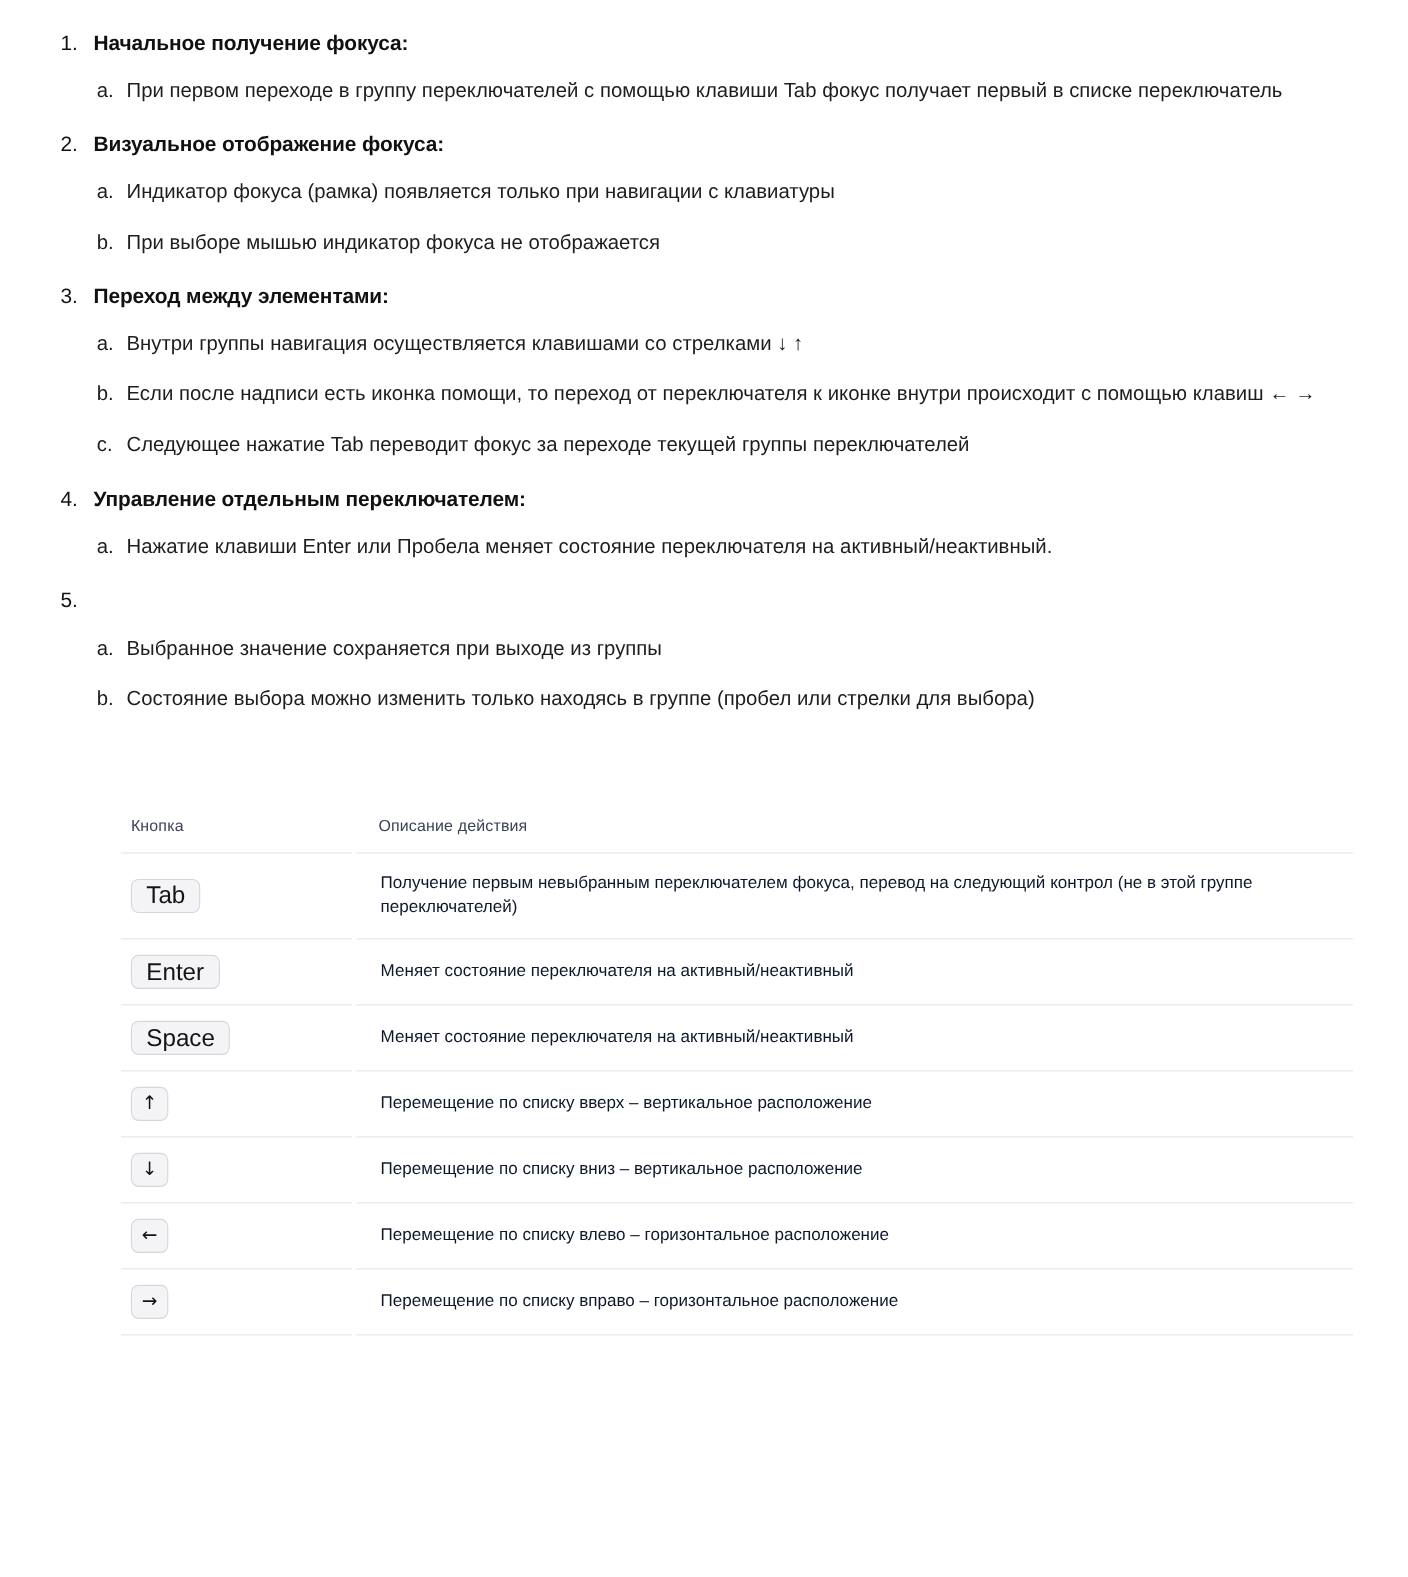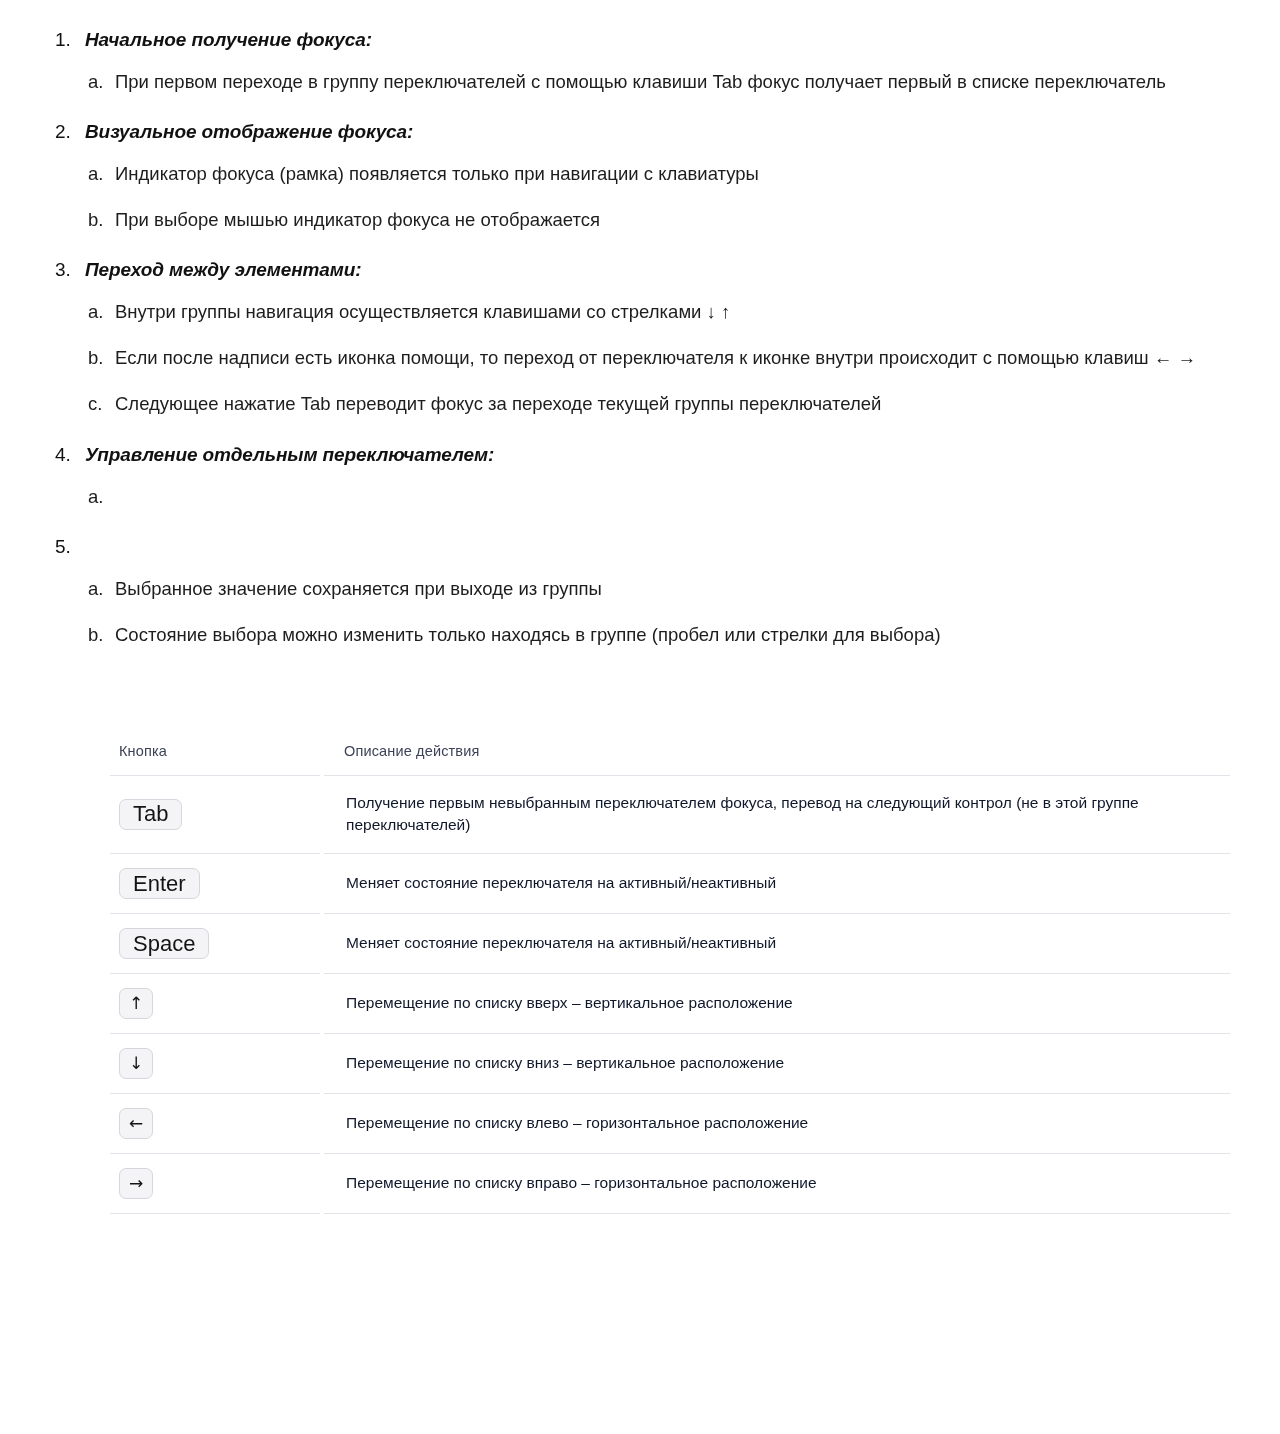--- a/index.html
+++ b/index.html
@@ -45,21 +45,20 @@
   .lvl1-marker {
     flex: 0 0 auto;
     width: 30px;
     margin-left: 55px;
     font-weight: normal;
     text-align: left;
     color: #111111;
   }
   .lvl1-text {
     flex: 1 1 auto;
-    font-style: italic;
   }
 
   .sublist {
     margin: 0;
     padding: 0;
     list-style: none;
   }
   .lvl2-line {
     display: flex;
     align-items: baseline;
@@ -204,20 +203,21 @@
         </ol>
       </li>
       <li class="outline-item">
         <div class="lvl1-line">
           <span class="lvl1-marker">4.</span>
           <span class="lvl1-text">Управление отдельным переключателем:</span>
         </div>
         <ol class="sublist">
           <li class="lvl2-line">
             <span class="lvl2-marker">a.</span>
+            <span class="lvl2-text">Нажатие клавиши Enter или Пробела меняет состояние переключателя на активный/неактивный.</span>
           </li>
         </ol>
       </li>
       <li class="outline-item">
         <div class="lvl1-line">
           <span class="lvl1-marker">5.</span>
         </div>
         <ol class="sublist">
           <li class="lvl2-line">
             <span class="lvl2-marker">a.</span>

